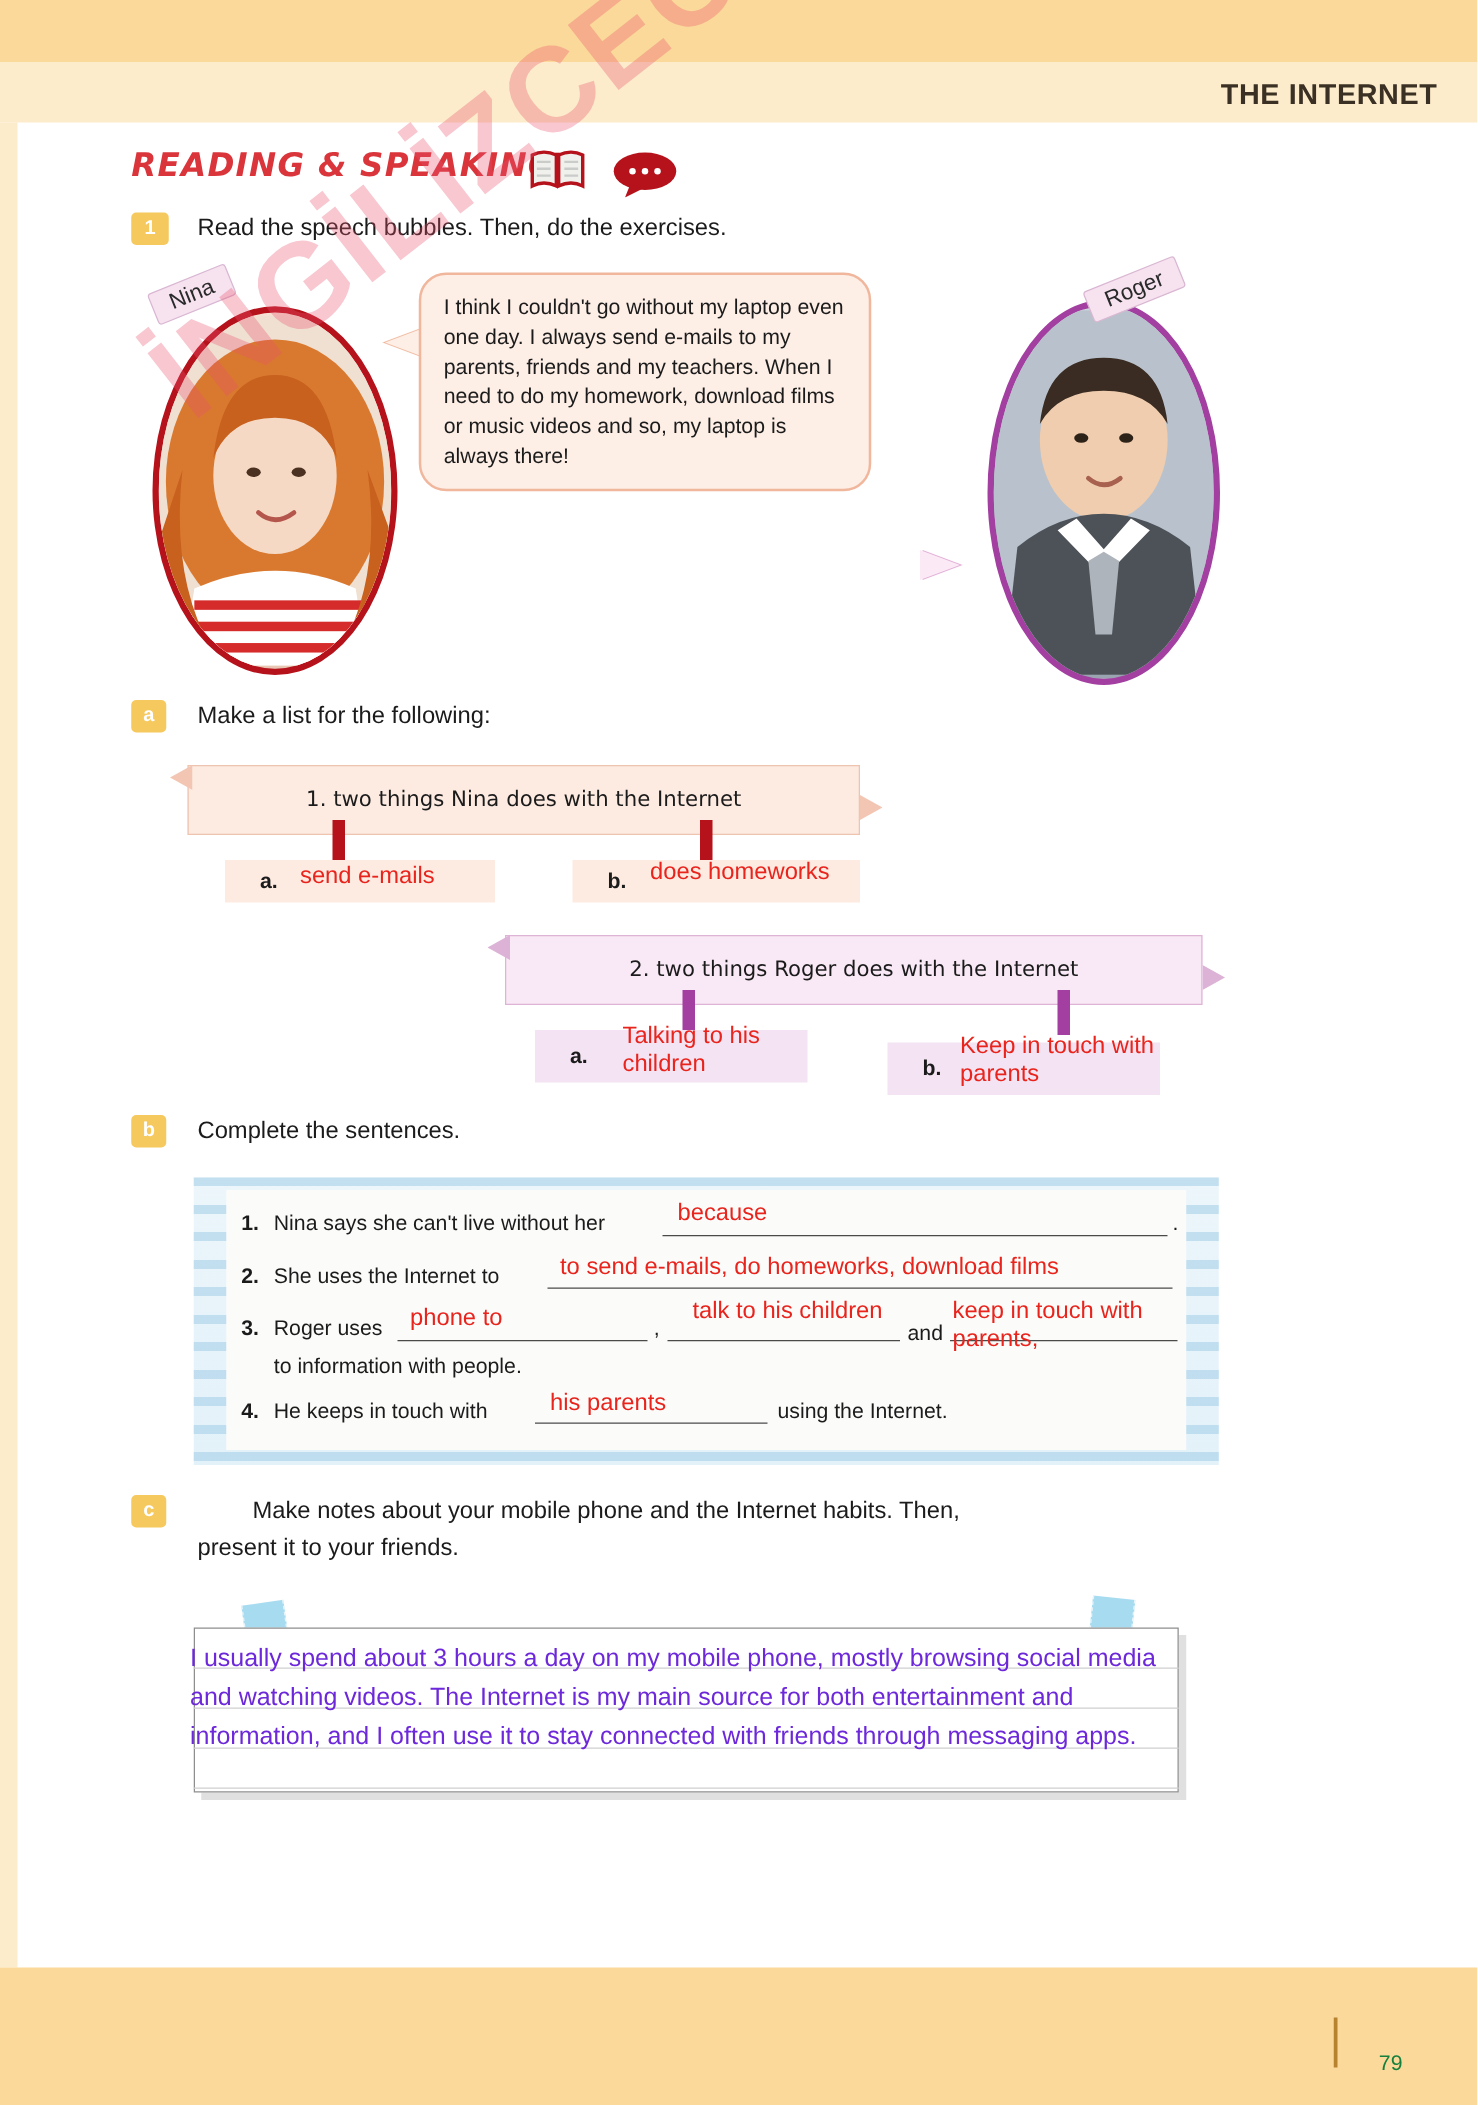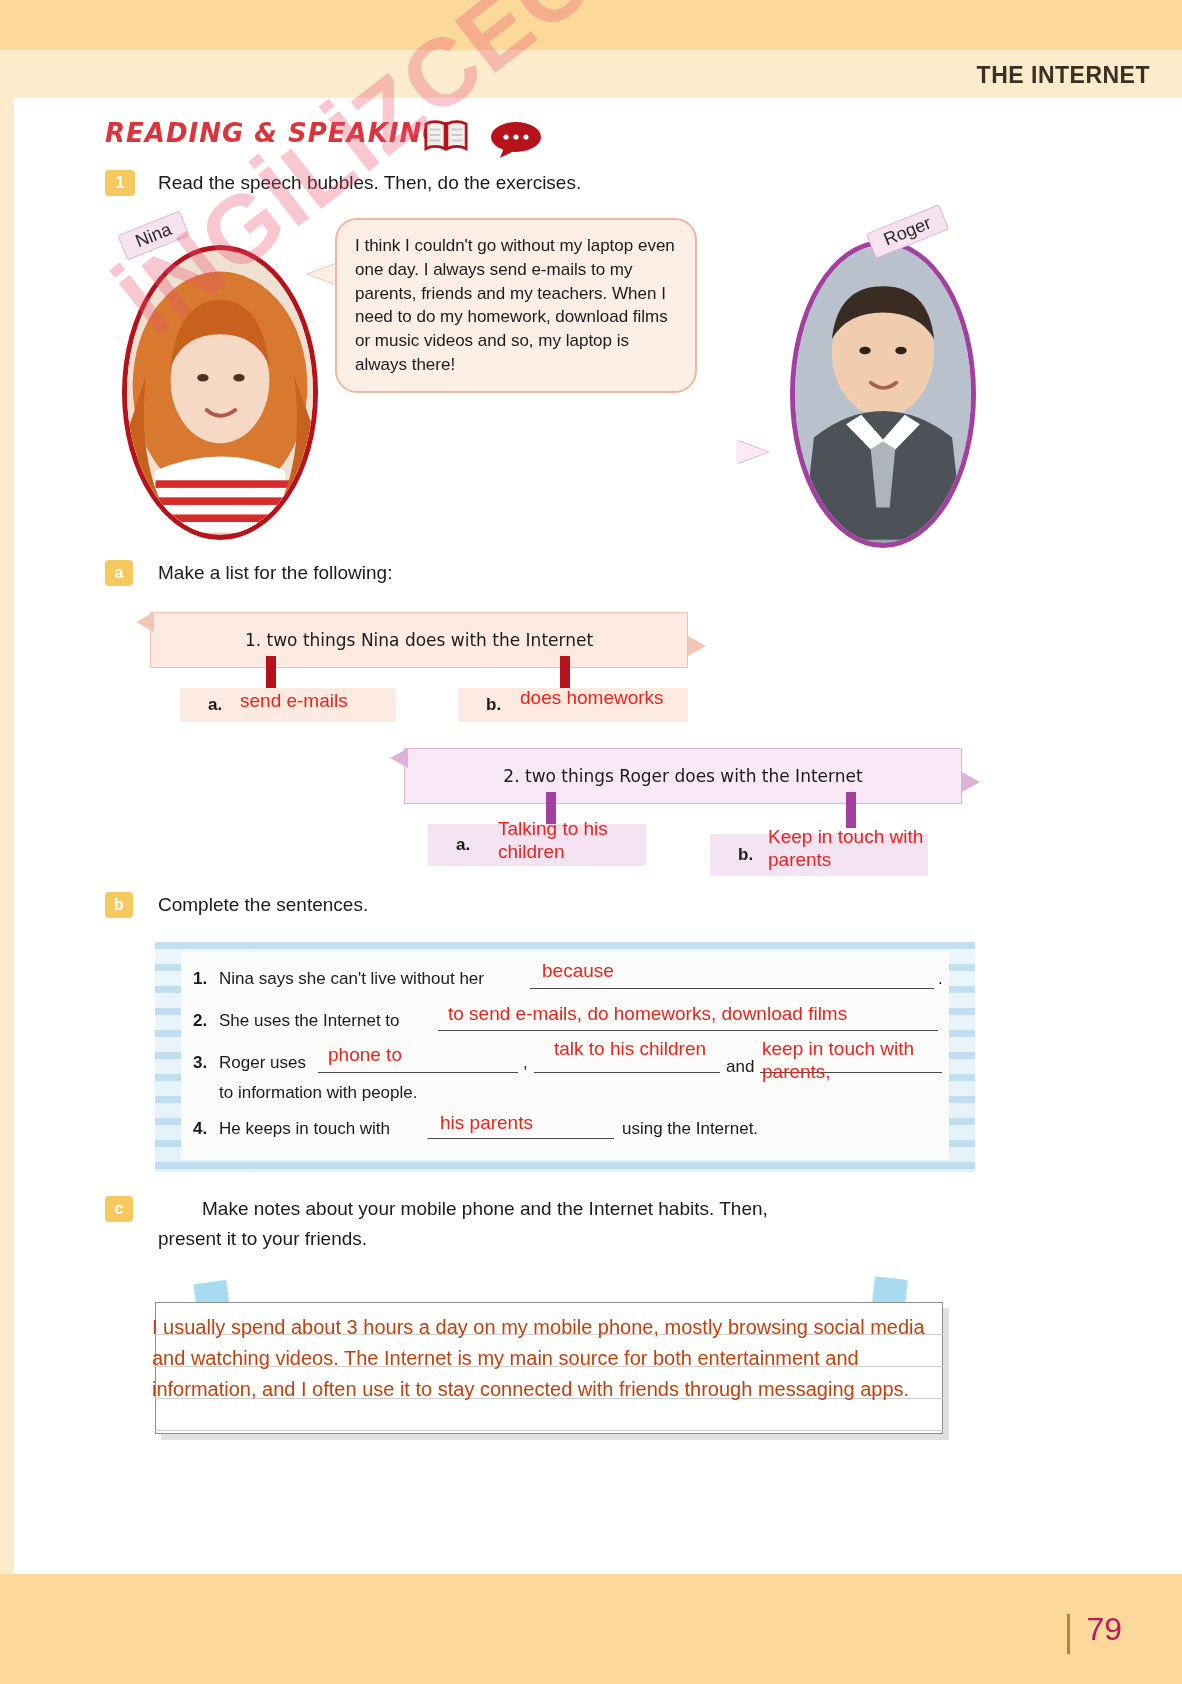--- a/index.html
+++ b/index.html
@@ -32,22 +32,22 @@
   }
   .band-bottom {
     position:absolute; left:0; bottom:0; width:1182px; height:110px;
     background:#fbd99a;
   }
   .page-num-rule {
     position:absolute; right:112px; bottom:30px;
     width:3px; height:40px; background:#b7832e;
   }
   .page-num {
-    position:absolute; right:60px; bottom:36px;
-    font-size:32px; color:#be185d;
+    position:absolute; right:60px; bottom:23px;
+    font-size:17px; color:#15803d;
   }
   .left-edge {
     position:absolute; left:0; top:98px; width:14px; height:1476px;
     background:#fdeccb;
   }
 
   
   .section-title {
     position:absolute; left:105px; top:118px;
     font-family:"DejaVu Sans", sans-serif;
@@ -196,21 +196,21 @@
     position:absolute; left:0; width:788px; height:1px; background:#cfcfcf;
   }
   .tape {
     position:absolute; width:34px; height:46px;
     background:rgba(120,200,232,.65);
     border-left:1px dashed rgba(255,255,255,.7);
     border-right:1px dashed rgba(255,255,255,.7);
   }
   .note-text {
     position:absolute; left:152px; top:1312px; width:810px;
-    color:#c2410c; font-size:20px; line-height:1.55;
+    color:#6d28d9; font-size:20px; line-height:1.55;
   }
 
   
   .watermark {
     position:absolute; left:100px; top:270px;
     font-size:96px; font-weight:bold; color:rgba(232,80,110,.32);
     transform:rotate(-38deg); transform-origin:left top;
     letter-spacing:2px; white-space:nowrap; pointer-events:none;
   }
 </style>

